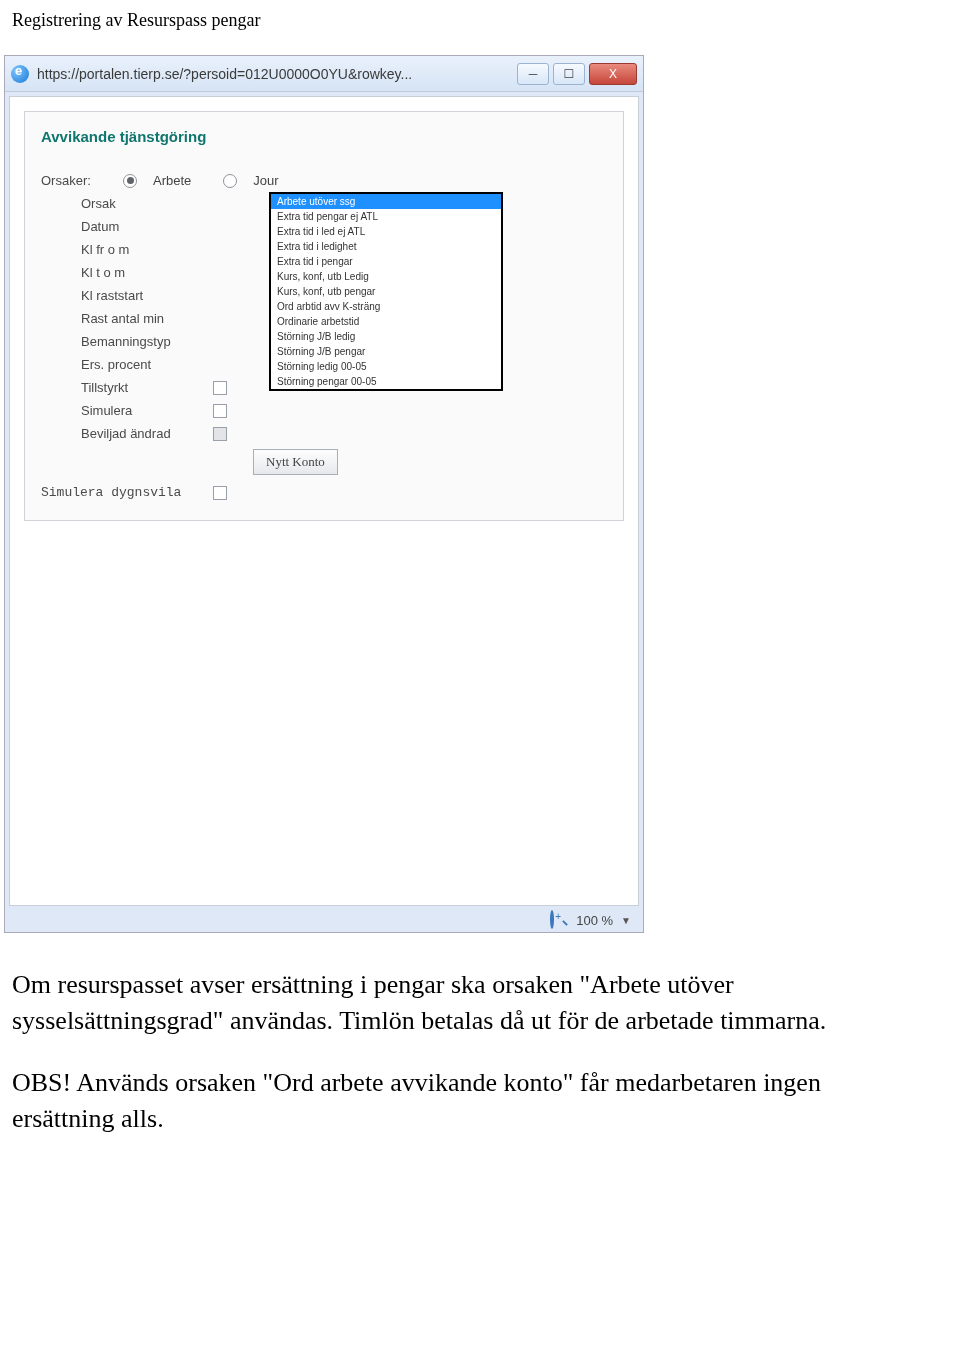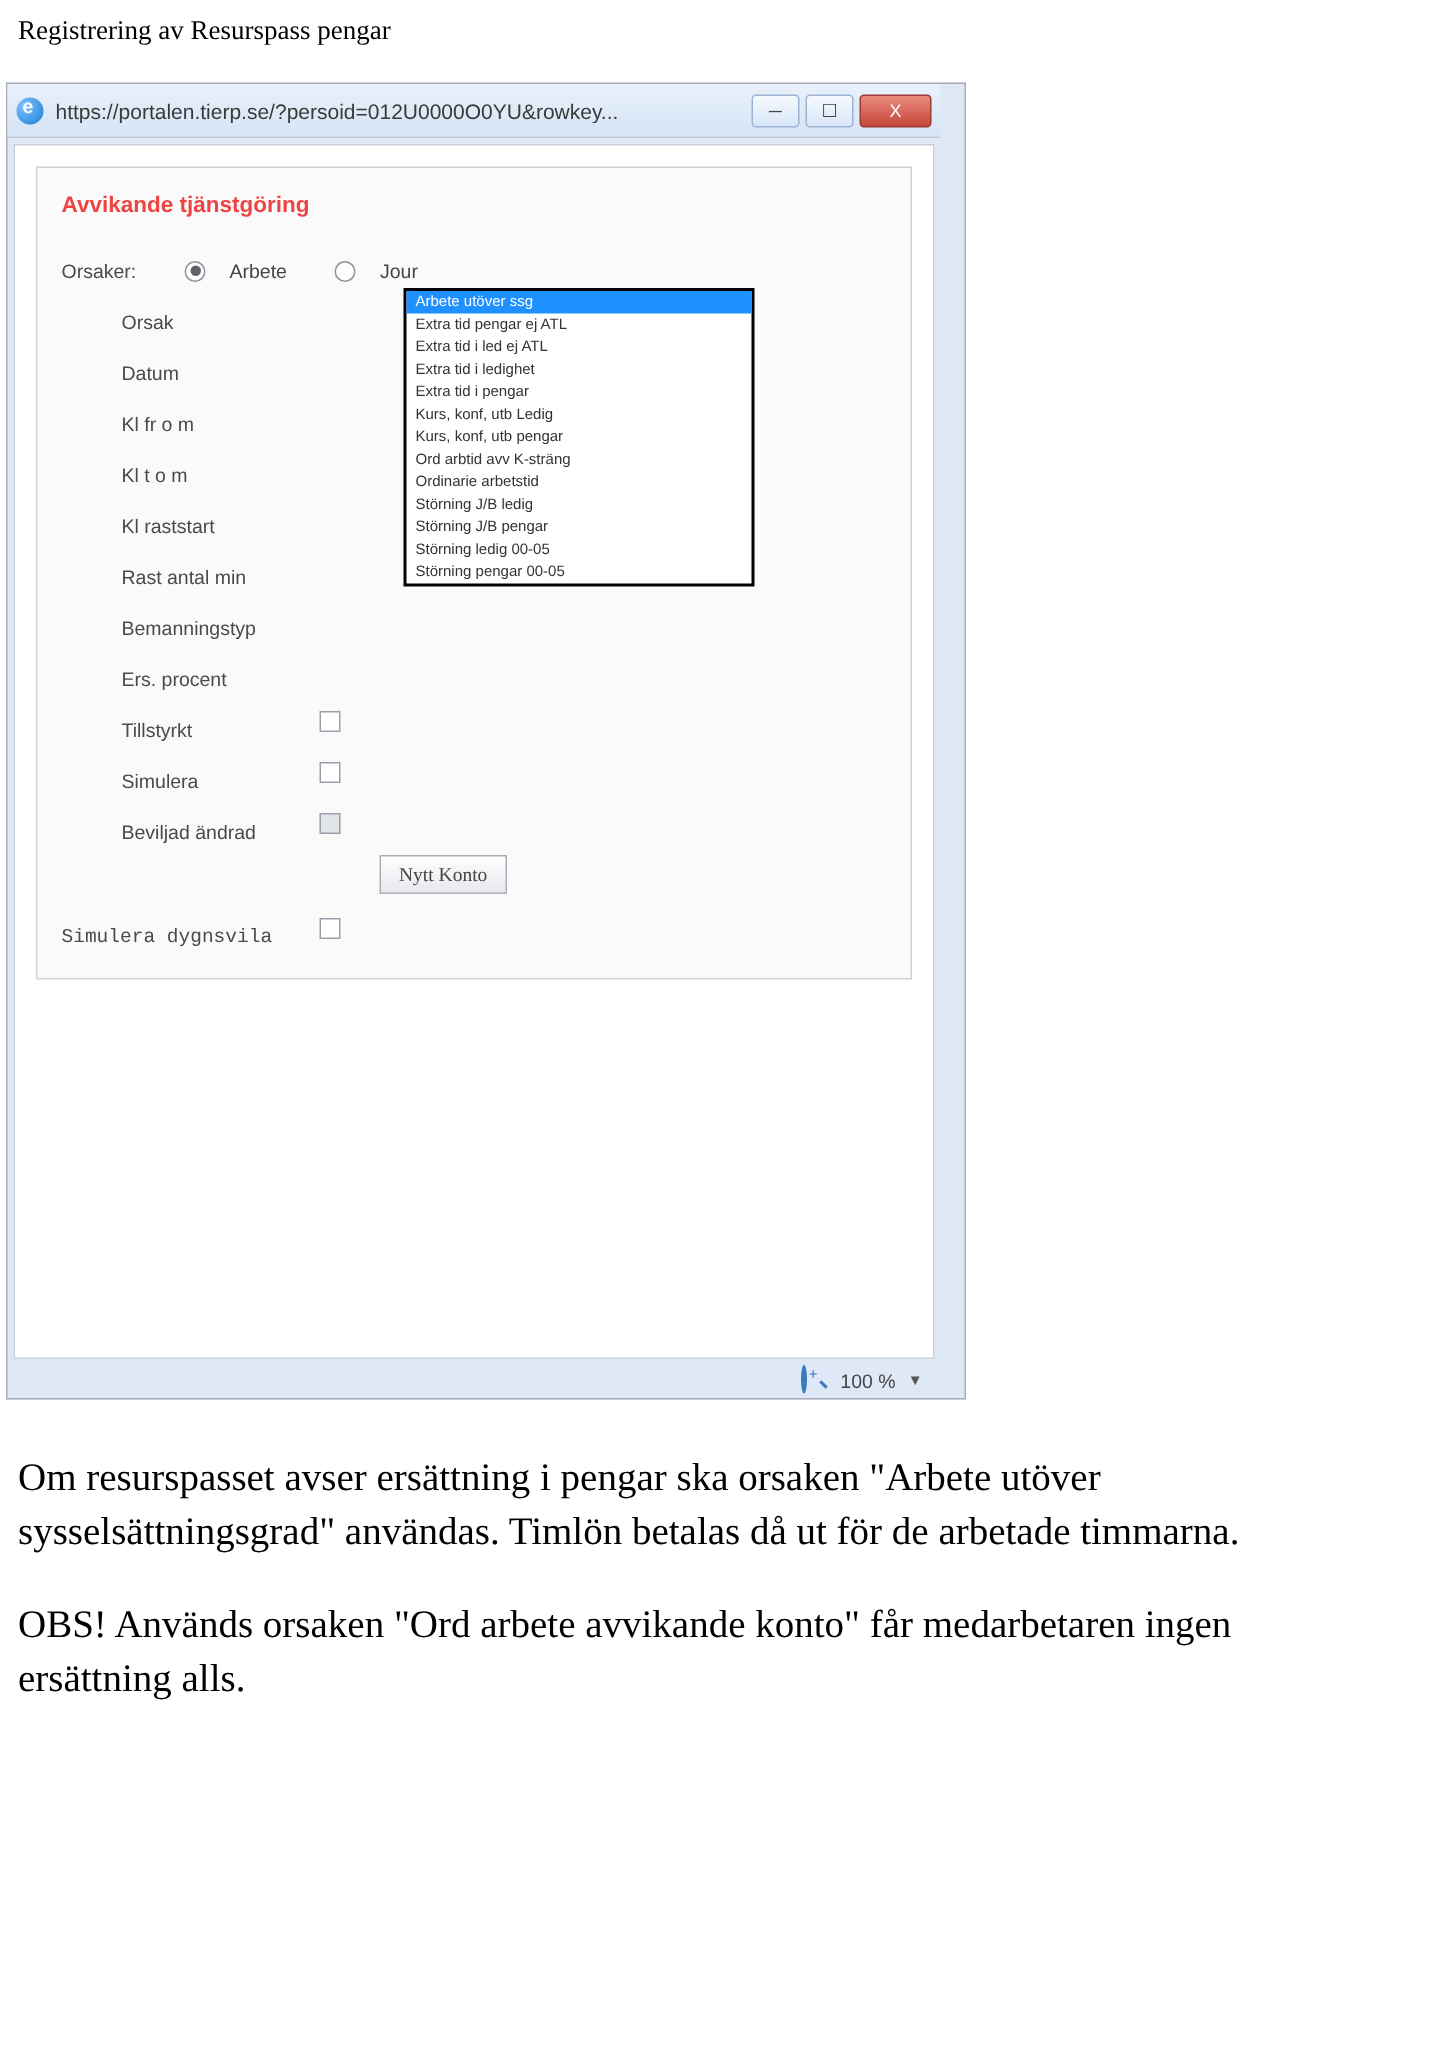--- a/index.html
+++ b/index.html
@@ -12,21 +12,21 @@
     .page-title {
       font-size: 18px;
       padding: 10px 0 0 12px;
       font-weight: normal;
     }
     .screenshot-wrap {
       margin: 24px 0 0 4px;
       width: 640px;
       border: 1px solid #aab;
       background: #dfe8f6;
-      padding: 0 16px 4px 0;
+      padding: 0 0 4px 0;
     }
     .titlebar {
       height: 36px;
       background: linear-gradient(#e9f1fb, #d6e4f5);
       border-bottom: 1px solid #c1c9d6;
       display: flex;
       align-items: center;
       padding: 0 6px;
       font-family: "Segoe UI", Tahoma, sans-serif;
       font-size: 14px;
@@ -72,21 +72,21 @@
       min-height: 810px;
     }
     .inner-card {
       border: 1px solid #d0d3d8;
       background: #fafafa;
       padding: 16px 16px 12px 16px;
     }
     .section-title {
       font-weight: bold;
       font-size: 15px;
-      color: #ef4444;
+      color: #0f766e;
       margin-bottom: 28px;
     }
 
     .row { display: flex; align-items: center; margin-bottom: 8px; gap: 12px; }
     .row-lbl {
       width: 160px;
       text-align: left;
       color: #4a4a4a;
       font-size: 13px;
     }
@@ -95,21 +95,21 @@
       border: 1px solid #8e9299;
       display: inline-flex; align-items: center; justify-content: center;
       margin-right: 4px; background: #fff;
     }
     .radio-dot.sel::after {
       content: ""; width: 7px; height: 7px; border-radius: 50%; background: #606369;
     }
     .radio-lbl { margin-right: 20px; font-size: 13px; }
 
     .form-block { position: relative; margin-left: 40px; }
-    .form-block .row-lbl { width: 120px; margin-top: 11px; }
+    .form-block .row-lbl { width: 120px; }
 
     .listbox {
       position: absolute;
       left: 188px; top: -4px;
       width: 234px;
       border: 2px solid #000;
       background: #fff;
       z-index: 5;
     }
     .listbox .opt {

